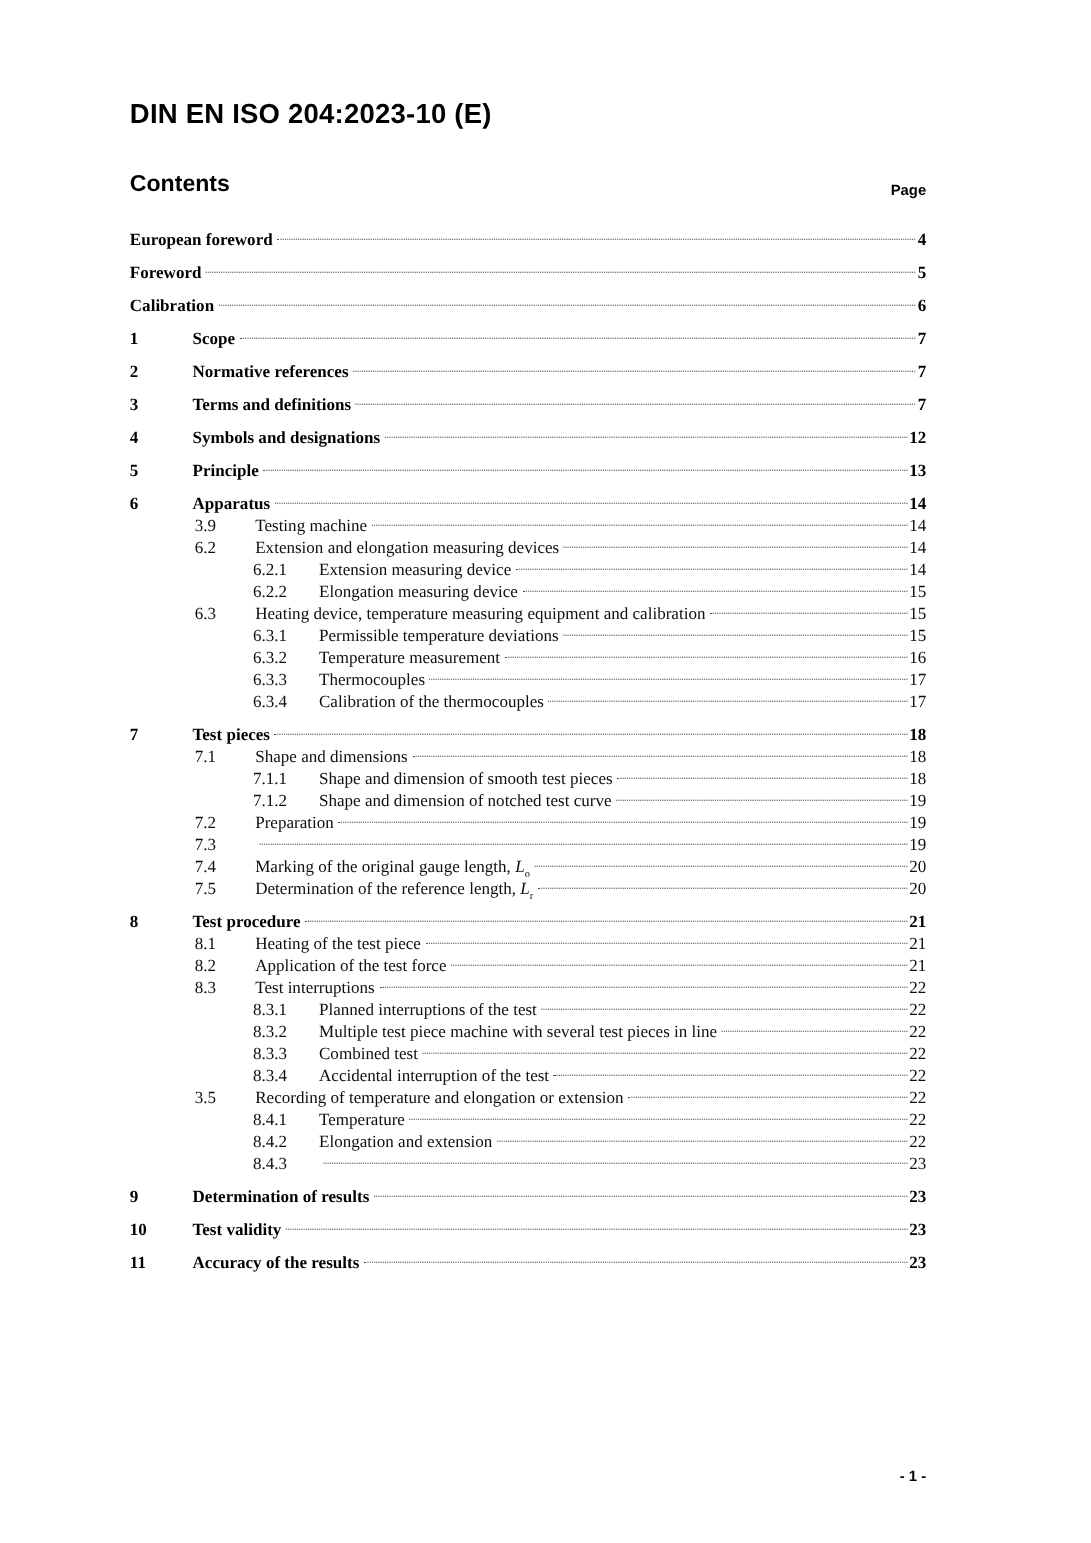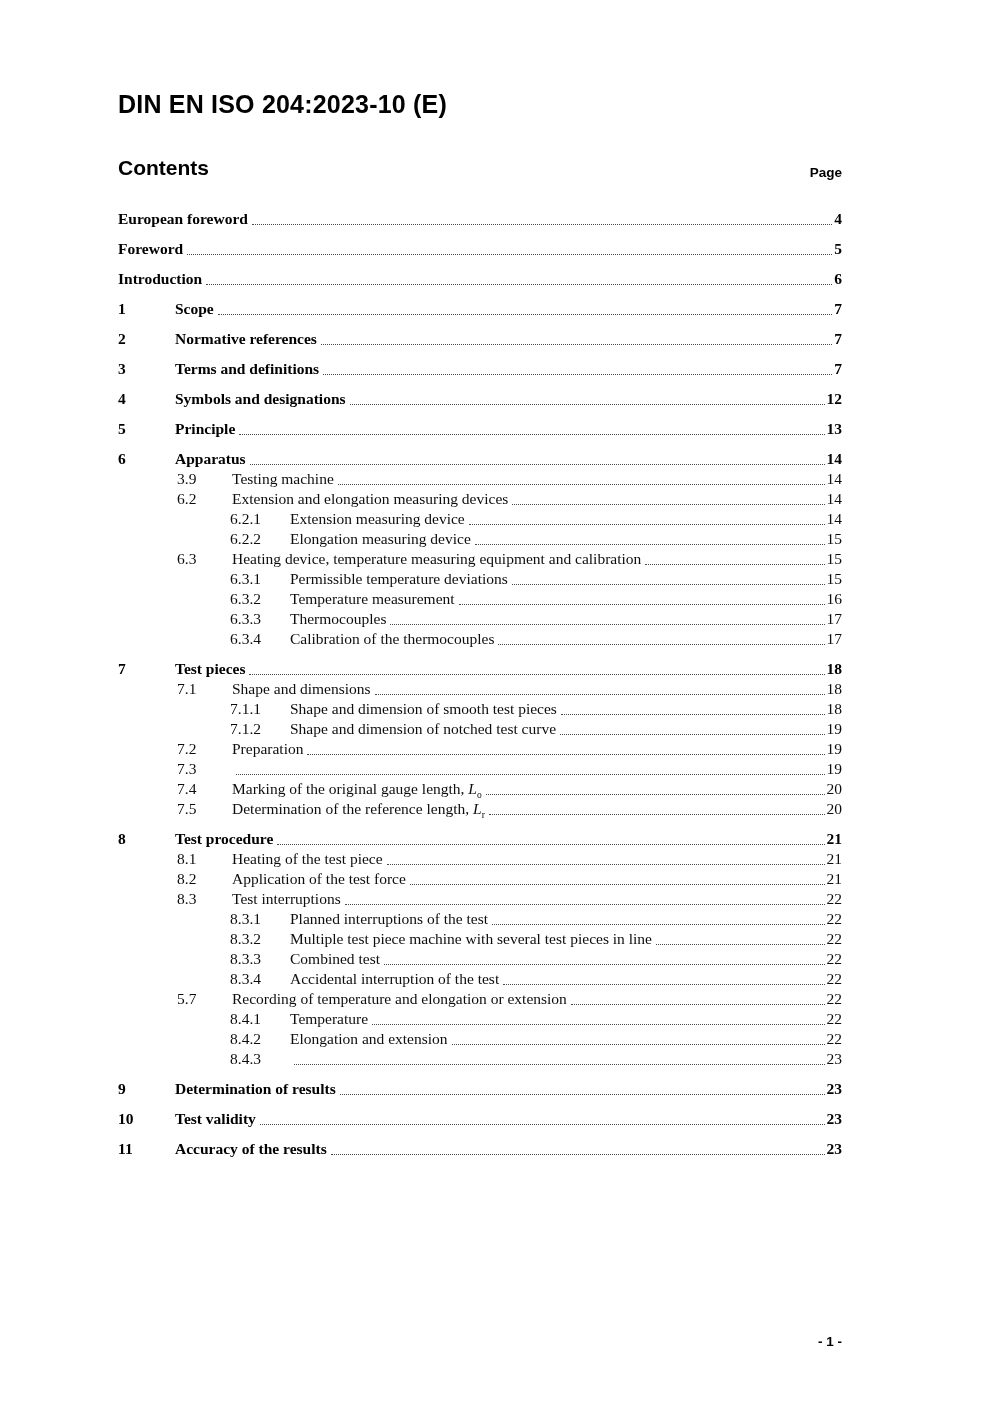--- a/index.html
+++ b/index.html
@@ -24,21 +24,21 @@
   .contents-heading {
     font-family:"Liberation Sans", sans-serif; font-size:21px;
     line-height:24px; font-weight:700; color:#000;
   }
   .page-label {
     margin-left:auto; font-family:"Liberation Sans", sans-serif;
     font-size:13.5px; font-weight:700; color:#000;
   }
   .toc { margin-top:29px; }
   .toc-row {
-    display:flex; align-items:flex-end;
+    display:flex; align-items:center;
     line-height:20px; font-size:15.5px; color:#0d0d0d;
   }
   .toc-row.bold { font-weight:700; margin-top:10px; color:#000; }
   .toc .toc-row:first-child { margin-top:0; }
   .toc-row.lvl1 { padding-left:59px; }
   .toc-row.lvl2 { padding-left:112px; }
   .num { flex:0 0 auto; }
   .lvl0 .num { width:57px; }
   .lvl1 .num { width:55px; }
   .lvl2 .num { width:60px; }
@@ -75,21 +75,21 @@
         <span class="title">European foreword</span>
         <span class="leader"></span>
         <span class="pg">4</span>
       </div>
       <div class="toc-row lvl0 bold">
         <span class="title">Foreword</span>
         <span class="leader"></span>
         <span class="pg">5</span>
       </div>
       <div class="toc-row lvl0 bold">
-        <span class="title">Introduction</span>
+        <span class="title">Calibration</span>
         <span class="leader"></span>
         <span class="pg">6</span>
       </div>
       <div class="toc-row lvl0 bold">
         <span class="num">1</span>
         <span class="title">Scope</span>
         <span class="leader"></span>
         <span class="pg">7</span>
       </div>
       <div class="toc-row lvl0 bold">
@@ -265,21 +265,21 @@
         <span class="leader"></span>
         <span class="pg">22</span>
       </div>
       <div class="toc-row lvl2">
         <span class="num">8.3.4</span>
         <span class="title">Accidental interruption of the test</span>
         <span class="leader"></span>
         <span class="pg">22</span>
       </div>
       <div class="toc-row lvl1">
-        <span class="num">5.7</span>
+        <span class="num">3.5</span>
         <span class="title">Recording of temperature and elongation or extension</span>
         <span class="leader"></span>
         <span class="pg">22</span>
       </div>
       <div class="toc-row lvl2">
         <span class="num">8.4.1</span>
         <span class="title">Temperature</span>
         <span class="leader"></span>
         <span class="pg">22</span>
       </div>

